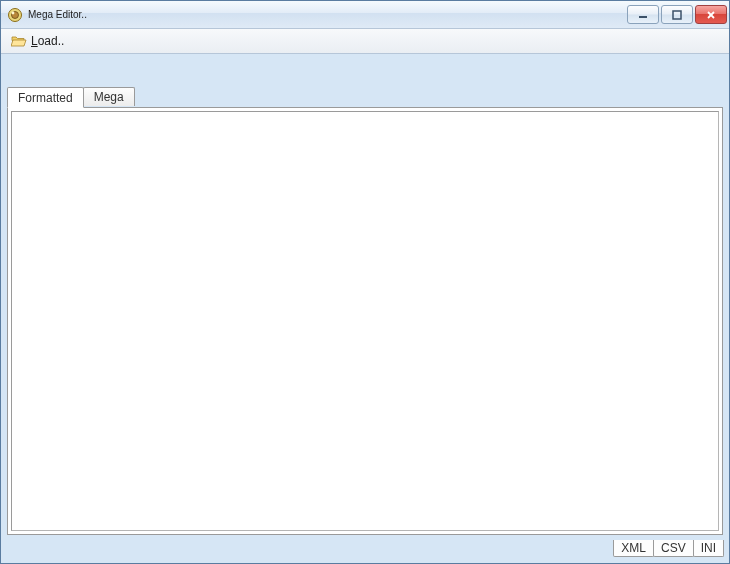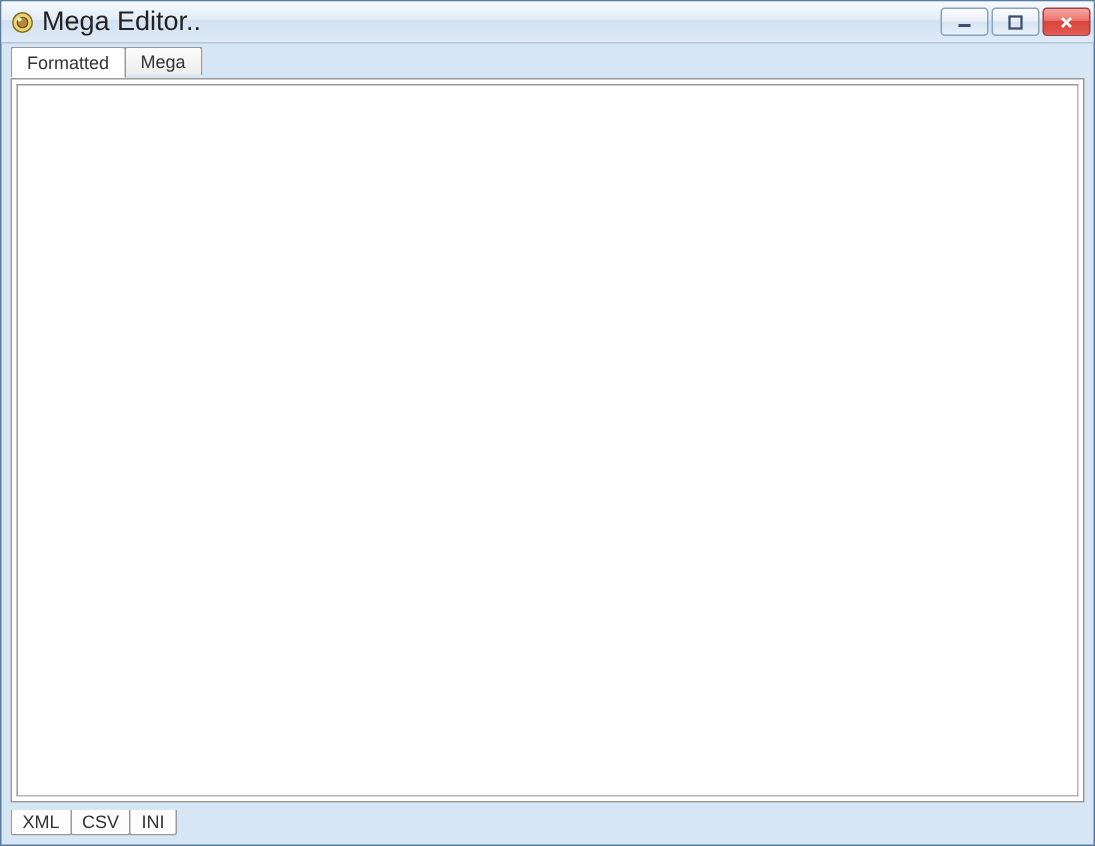--- a/index.html
+++ b/index.html
@@ -29,21 +29,21 @@
   .titlebar .app-icon {
     width: 16px; height: 16px;
     margin-right: 5px;
     display: inline-flex;
     align-items: center;
     justify-content: center;
   }
   .titlebar .title-text {
     flex: 1;
     color: #222;
-    font-size: 18px;
+    font-size: 10px;
   }
   .win-buttons {
     display: flex;
     gap: 2px;
   }
   .win-btn {
     width: 32px; height: 19px;
     border: 1px solid #8aa2bb;
     border-radius: 3px;
     background: linear-gradient(to bottom, #fdfdfe 0%, #e8eff7 48%, #d6e3f0 52%, #e8f1fa 100%);
@@ -81,22 +81,23 @@
   
   .client {
     flex: 1;
     margin: 2px 6px 2px 6px;
     display: flex;
     flex-direction: column;
     min-height: 0;
   }
   .top-tabs {
     display: flex;
-    align-items: flex-start;
+    align-items: center;
     height: 21px;
+    margin-top: 30px;
   }
   .top-tabs .tab {
     padding: 2px 10px;
     font-size: 12px;
     border: 1px solid #9a9a9a;
     border-bottom: none;
     background: linear-gradient(to bottom, #fdfdfd, #ececec);
     color: #333;
     margin-right: -1px;
     position: relative;
@@ -126,20 +127,21 @@
     background: #fff;
     overflow: auto;
   }
   
   .statusbar {
     height: 22px;
     margin: 0 6px 4px 6px;
     display: flex;
     align-items: center;
     gap: 0;
+    justify-content: flex-end;
   }
   .statusbar .status-tab {
     padding: 1px 7px;
     font-size: 12px;
     border: 1px solid #9a9a9a;
     border-top: none;
     background: #fdfdfd;
     color: #333;
     margin-right: -1px;
     border-bottom-left-radius: 2px;
@@ -174,20 +176,31 @@
       </div>
       <div class="win-btn close">
         <svg width="10" height="10" viewBox="0 0 10 10">
           <line x1="2" y1="2" x2="8" y2="8" stroke="#fff" stroke-width="1.8"></line>
           <line x1="8" y1="2" x2="2" y2="8" stroke="#fff" stroke-width="1.8"></line>
         </svg>
       </div>
     </div>
   </div>
 
+  <div class="toolbar">
+    <div class="tool-btn">
+      <span class="folder-icon">
+        <svg viewBox="0 0 16 14" width="16" height="14">
+          <path d="M1 3 h4 l1.5 1.5 H13 v2 H1 z" fill="#f2d16b" stroke="#a9852b" stroke-width="0.8"></path>
+          <path d="M2 6 h13 l-2 6 H0 z" fill="#ffe59a" stroke="#a9852b" stroke-width="0.8"></path>
+        </svg>
+      </span>
+      <span class="label-text"><span style="text-decoration:underline">L</span>oad..</span>
+    </div>
+  </div>
 
   <div class="client">
     <div class="top-tabs">
       <div class="tab active">Formatted</div>
       <div class="tab">Mega</div>
     </div>
     <div class="editor-frame">
       <div class="editor-inner"></div>
     </div>
   </div>

